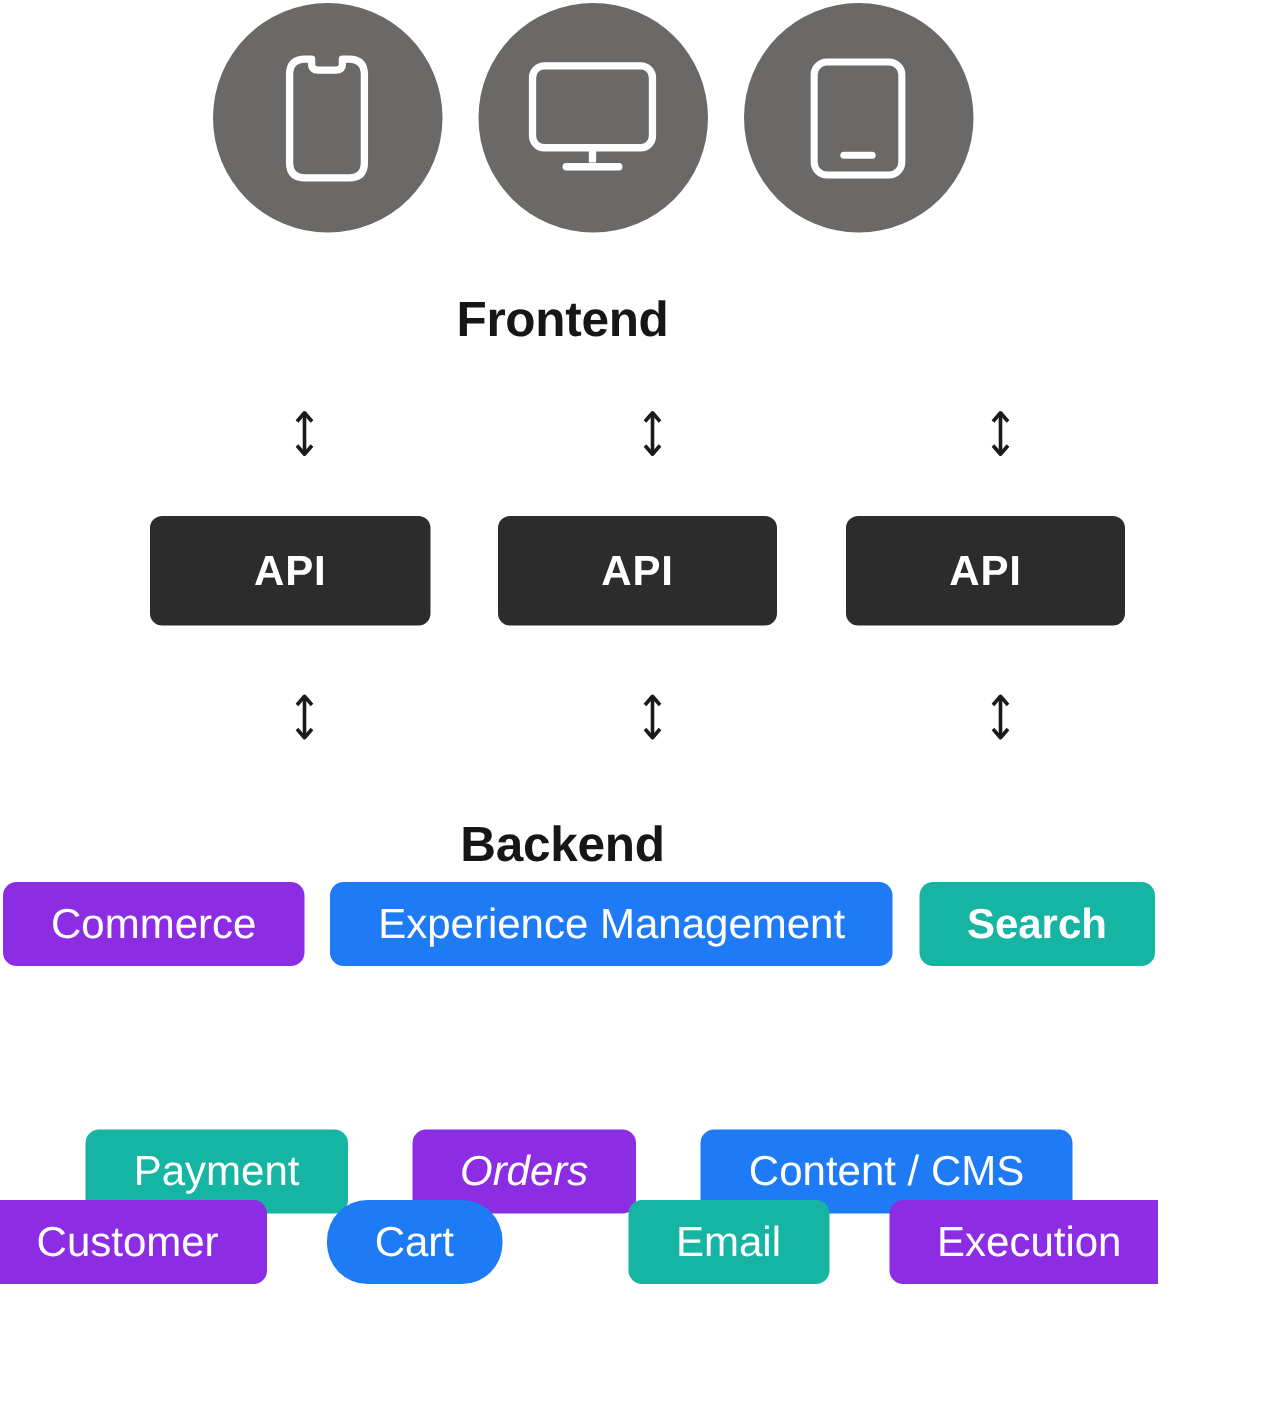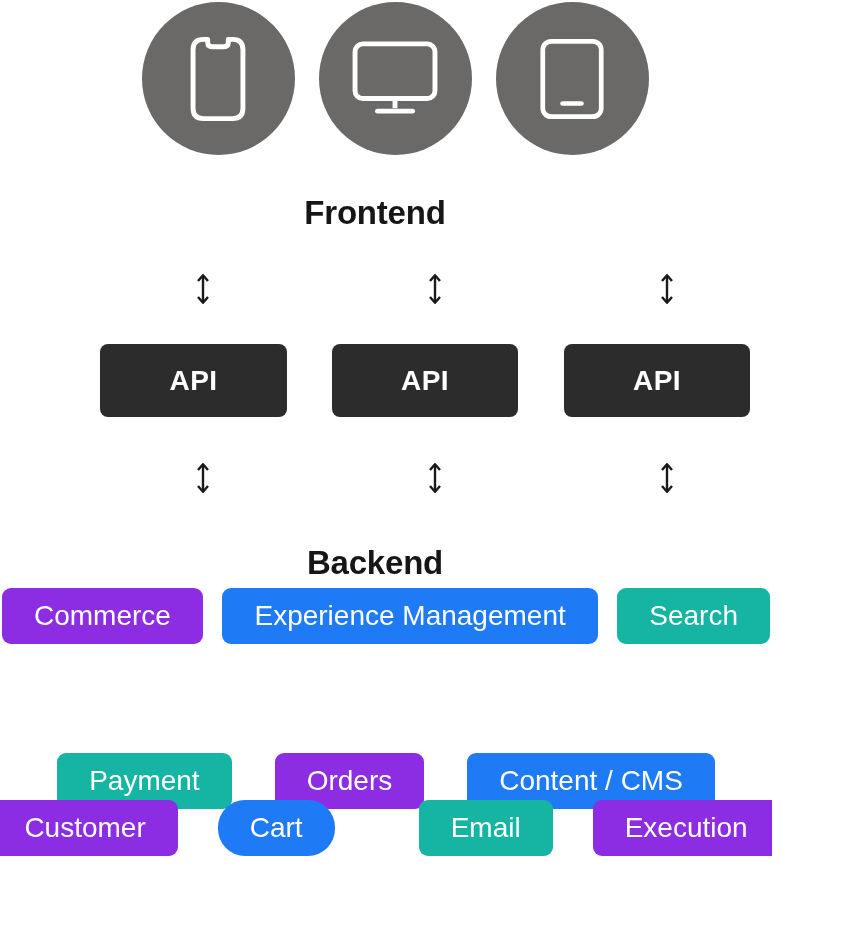--- a/index.html
+++ b/index.html
@@ -133,25 +133,25 @@
       <path d="M3 10 L8 4.2 L13 10" fill="none" stroke="#1A1A1A" stroke-width="2.4" stroke-linejoin="round"></path>
       <path d="M3 26 L8 31.8 L13 26" fill="none" stroke="#1A1A1A" stroke-width="2.4" stroke-linejoin="round"></path>
     </svg>
   </div>
 
   <h2 class="layer-heading heading-backend">Backend</h2>
 
   <div class="pill-row pill-row-0">
       <div class="pill" style="background: rgb(140, 45, 228);">Commerce</div>
       <div class="pill" style="background: rgb(30, 123, 245);">Experience Management</div>
-      <div class="pill" style="background: rgb(21, 180, 163);">Search</div>
+      <div class="pill" style="background: rgb(21, 180, 163); font-weight: bold;">Search</div>
     </div>
   <div class="pill-row pill-row-1">
       <div class="pill" style="background: rgb(21, 180, 163);">Payment</div>
-      <div class="pill" style="background: rgb(140, 45, 228);">Orders</div>
+      <div class="pill" style="background: rgb(140, 45, 228); font-style: italic;">Orders</div>
       <div class="pill" style="background: rgb(30, 123, 245);">Content / CMS</div>
     </div>
   <div class="pill-row pill-row-2">
       <div class="pill" style="background: rgb(140, 45, 228);">Customer</div>
       <div class="pill" style="background: rgb(30, 123, 245); border-radius: 27px;">Cart</div>
       <div class="pill" style="background: rgb(21, 180, 163); margin-left: 44px;">Email</div>
       <div class="pill" style="background: rgb(140, 45, 228);">Execution</div>
     </div>
 
 </div>

